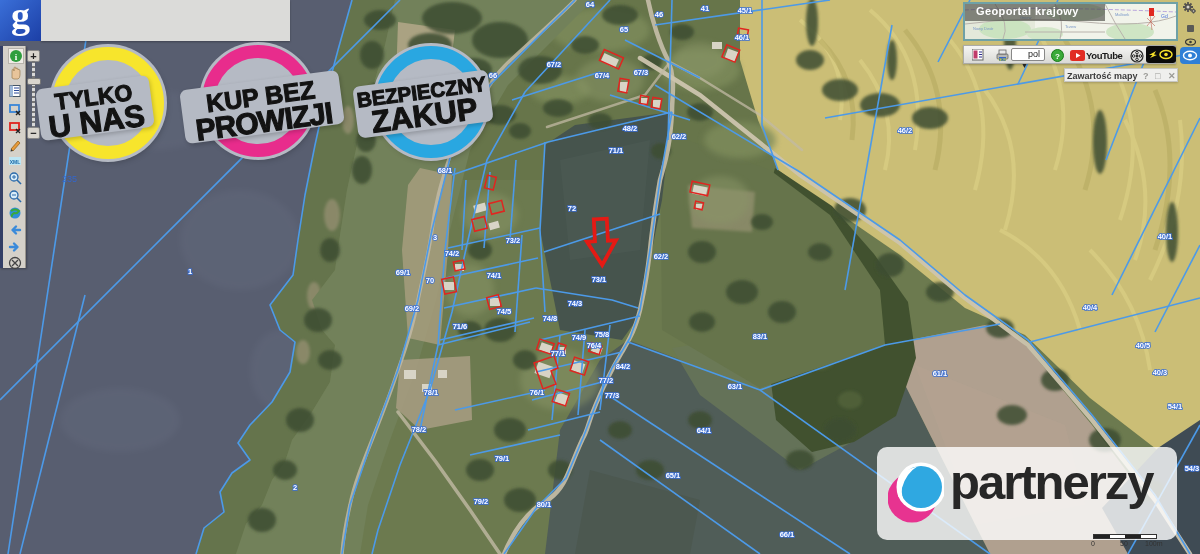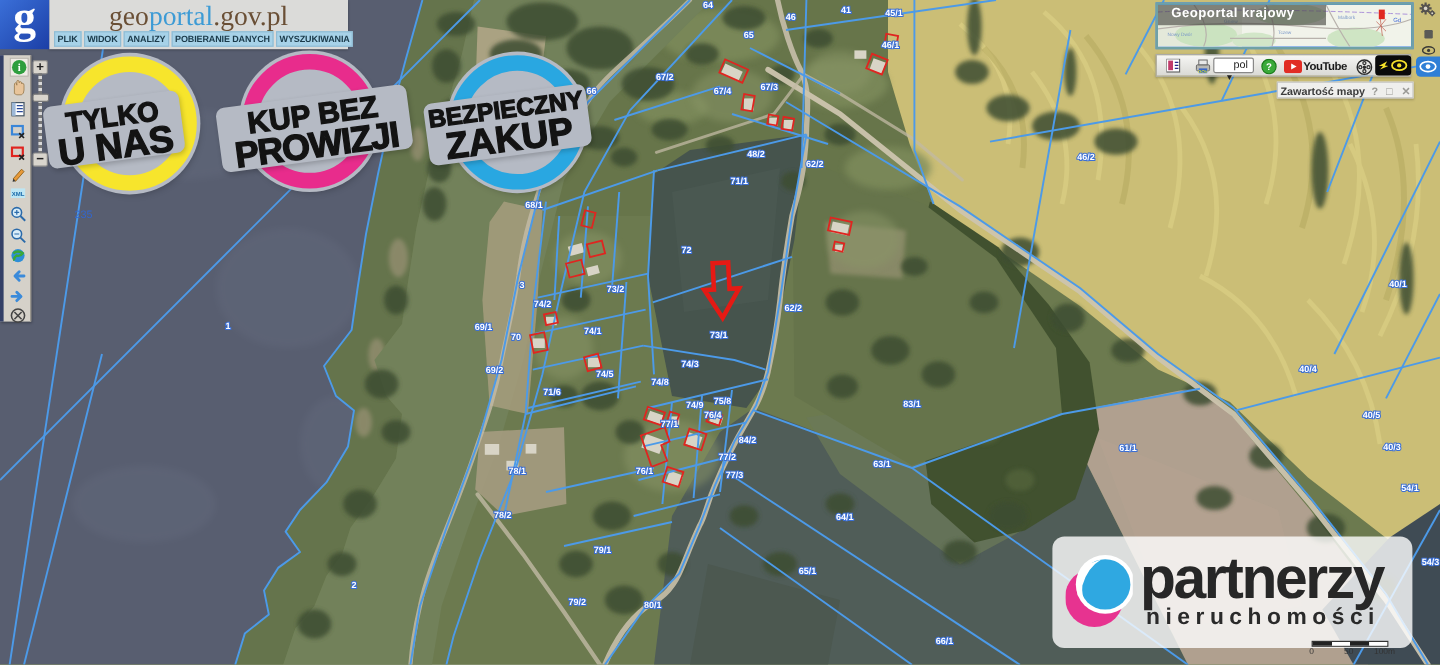--- a/index.html
+++ b/index.html
@@ -412,23 +412,21 @@
         <text x="1165" y="239">40/1</text>
         <text x="1148" y="17">84/1</text>
 <text x="616" y="153">71/1</text>
 </g>
 
 <text x="62" y="182" font-family="Liberation Sans,sans-serif" font-size="9" fill="#3366CC">235</text>
 </svg>
 
 <div class="hdr">
 
-<div class="brand"><span>geo</span><span class="bl">portal</span><span>.gov.pl</span></div>
-
-<div class="menu"><b>PLIK</b><b>WIDOK</b><b>ANALIZY</b><b>POBIERANIE DANYCH</b><b>WYSZUKIWANIA</b></div>
+
 </div>
 
 <div class="glogo">g</div>
 
 <div class="tools">
 
 <div class="ti sel" style="top:2px"><svg width="14" height="14">
           <circle cx="7" cy="7" r="6" fill="#2E9E3E"></circle>
           <text x="7" y="10.5" font-size="9" font-weight="bold" fill="#fff" text-anchor="middle" font-family="Liberation Serif">i</text>
         </svg></div>
@@ -634,21 +632,20 @@
 
 <svg style="position:absolute;left:888px;top:462px" width="56" height="66" viewBox="0 0 56 66">
 <circle cx="24" cy="36" r="24.5" fill="#E73390"></circle>
 <circle cx="33" cy="25" r="24.5" fill="#fff"></circle>
 <circle cx="33" cy="25" r="21" fill="#2FA8E1"></circle>
 <path d="M30,4 Q18,11 14,26 Q13,34 17,41 L10,34 Q8,18 19,8 Z" fill="#fff"></path>
 </svg>
 
 <div class="pn">partnerzy</div>
 
-<div class="pn2">nieruchomości</div>
 
 <div class="sbar">
       <i style="background:#222"></i>
       <i style="background:#fff"></i>
       <i style="background:#222"></i>
       <i style="background:#fff"></i>
     </div>
 
 <div class="slab" style="left:1091px">0</div>
     <div class="slab" style="left:1120px">50</div>

